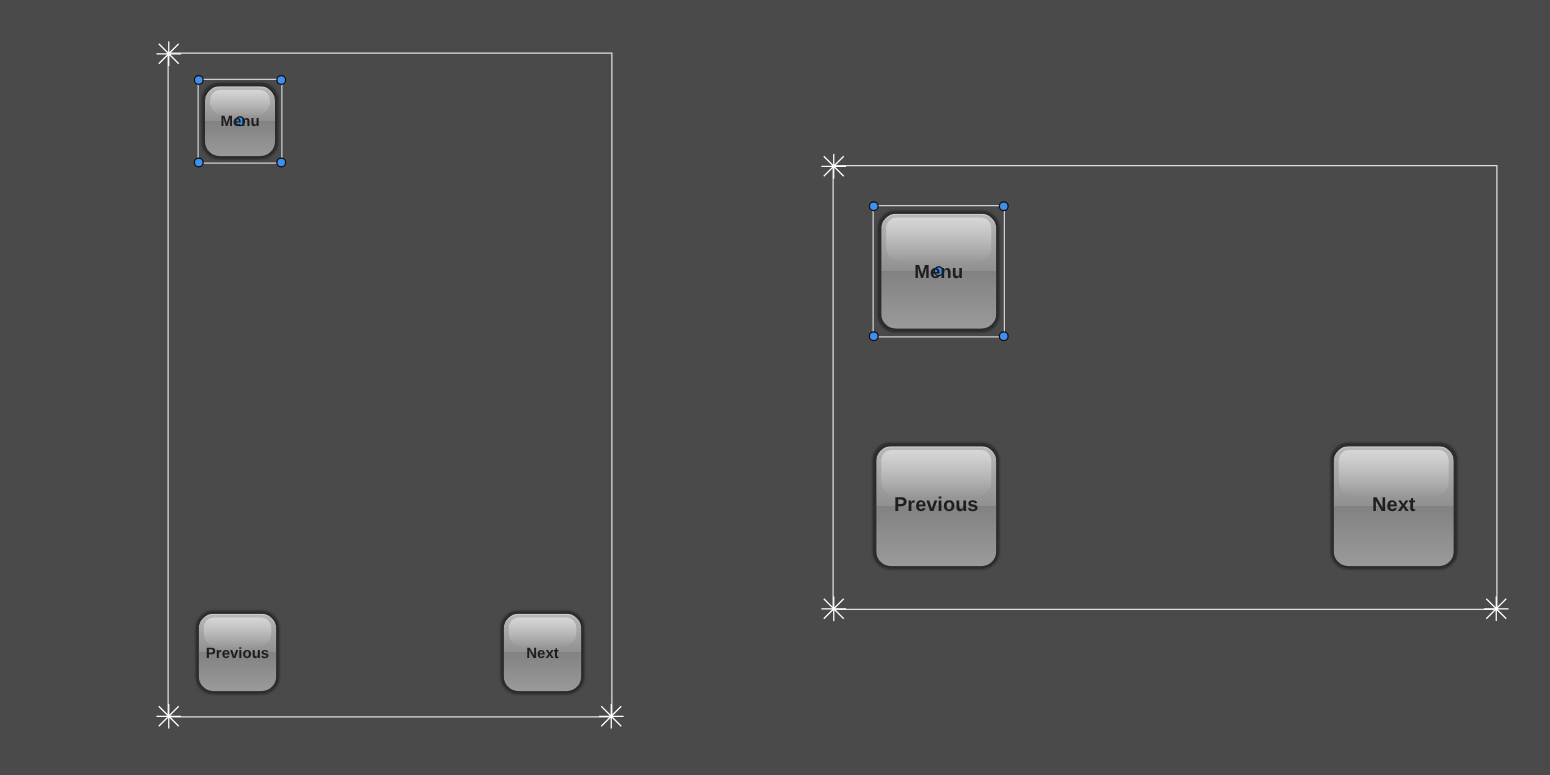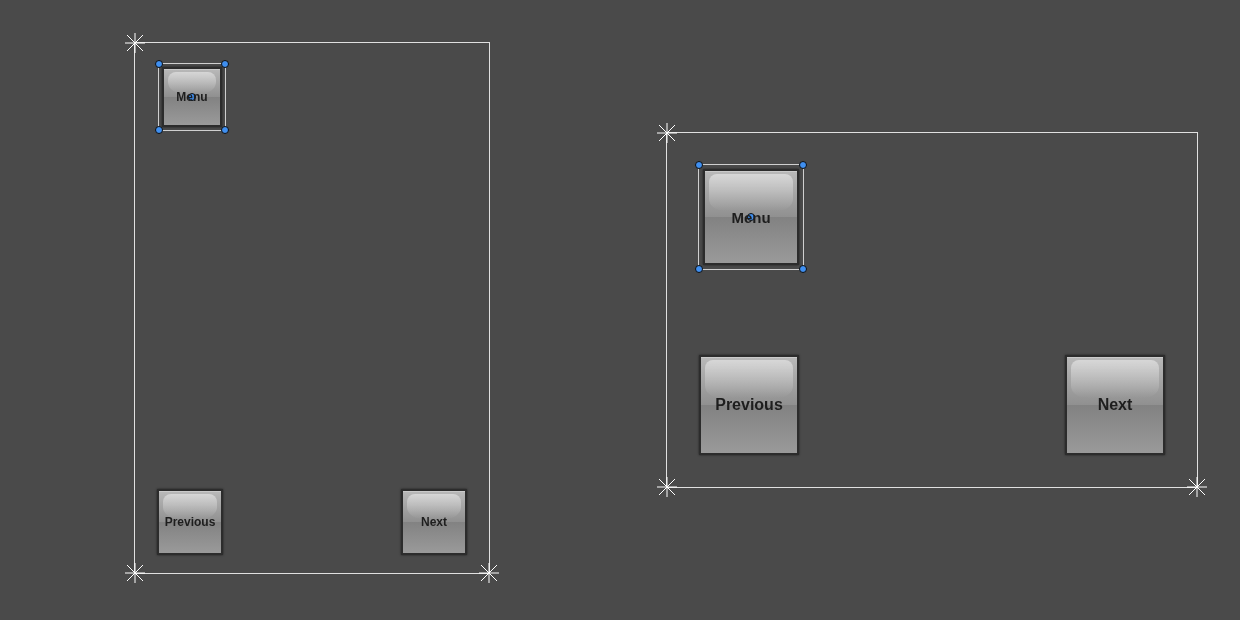--- a/index.html
+++ b/index.html
@@ -25,21 +25,21 @@
     pointer-events: none;
   }
   .star svg { display:block; }
   .star path { stroke: #ffffff; stroke-width:1; fill:none; }
   .corner-tl { left: -10px; top: -10px; }
   .corner-bl { left: -10px; bottom: -10px; }
   .corner-br { right: -10px; bottom: -10px; }
 
   .btn {
     position: absolute;
-    border-radius: 0;
+    border-radius: 14px;
     border: 2px solid #2c2c2c;
     background: linear-gradient(to bottom, #b9b9b9 0%, #909090 50%, #828282 50%, #9a9a9a 100%);
     box-shadow: inset 0 1px 0 rgba(255,255,255,0.25), 0 0 2px rgba(0,0,0,0.6);
     display: flex;
     align-items: center;
     justify-content: center;
     color: #1e1e1e;
     font-weight: 600;
     box-sizing: border-box;
   }

